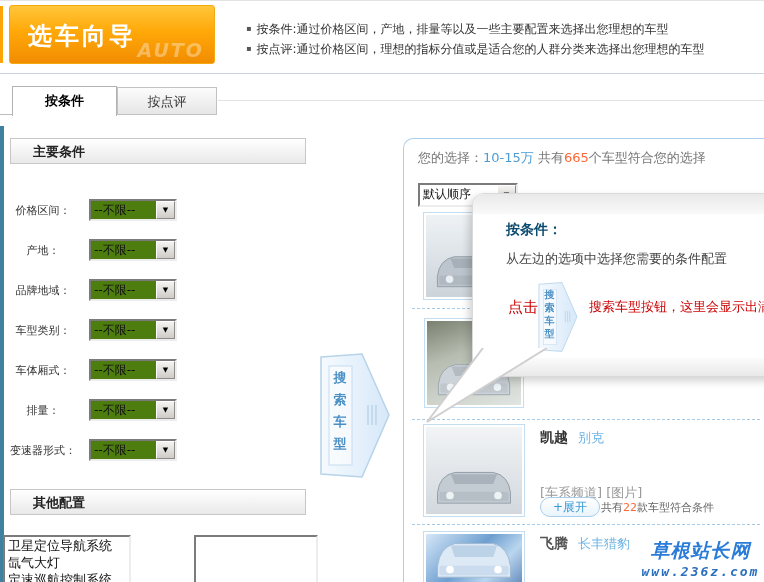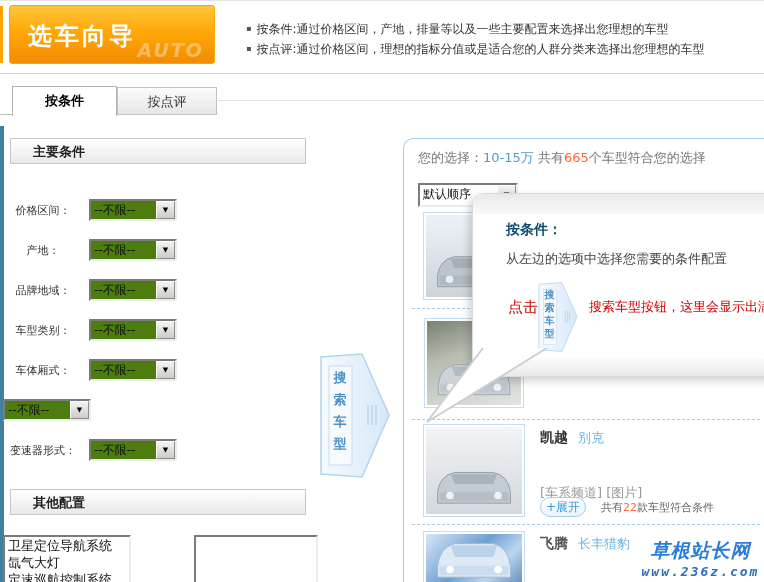--- a/index.html
+++ b/index.html
@@ -66,21 +66,21 @@
   .photo{width:100%;height:100%;display:flex;align-items:flex-end;justify-content:center;overflow:hidden;}
   .ph1{background:linear-gradient(180deg,#eef2f5,#ccd4da);}
   .ph2{background:linear-gradient(160deg,#79806f 0%,#b7bdb1 38%,#e2e6e3 100%);}
   .ph3{background:linear-gradient(180deg,#f2f4f6,#d2d8dd);}
   .ph4{background:linear-gradient(135deg,#d6e7f8 0%,#6e9fd0 45%,#bad6ef 70%,#5d86b8 100%);}
   .car-name{position:absolute;font-size:14px;font-weight:bold;color:#333;white-space:nowrap;}
   .car-brand{font-size:13px;font-weight:normal;color:#6db4e3;margin-left:10px;cursor:pointer;}
   .car-links{position:absolute;font-size:13px;color:#999;white-space:nowrap;cursor:pointer;margin-top:8px;}
   .expand-btn{position:absolute;left:540px;top:497px;border:1px solid #a6cdea;border-radius:10px;
               background:linear-gradient(#ffffff,#e9f4fc);color:#3a9ad5;font-size:12px;line-height:16px;
-              padding:1px 5px;cursor:pointer;}
+              padding:1px 12px;cursor:pointer;}
   .match-line{position:absolute;left:601px;top:500px;font-size:11px;color:#666;white-space:nowrap;}
 
   
   .popup{position:absolute;left:472px;top:193px;width:310px;height:182px;background:#fff;
          border:1px solid #d9d9d9;border-radius:12px;box-shadow:-3px 4px 9px rgba(0,0,0,0.18);z-index:20;}
   .popup-top{position:absolute;top:0;left:0;right:0;height:20px;border-radius:12px 12px 0 0;
              background:linear-gradient(#e9e9e9,#f9f9f9);}
   .popup-bottom{position:absolute;bottom:0;left:0;right:0;height:18px;border-radius:0 0 12px 12px;
                 background:linear-gradient(#fbfbfb,#e9e9e9);}
   .popup-title{position:absolute;left:33px;top:27px;font-size:14px;font-weight:bold;color:#0c4a6e;}
@@ -145,21 +145,21 @@
         <span class="combo-btn">▼</span>
       </span>
   </div>
   <div class="filter-row" style="top:359px">
     <span class="flabel">车体厢式：</span><span class="combo">
         <span class="combo-val">--不限--</span>
         <span class="combo-btn">▼</span>
       </span>
   </div>
   <div class="filter-row" style="top:399px">
-    <span class="combo">
+    <span class="flabel">排量：</span><span class="combo">
         <span class="combo-val">--不限--</span>
         <span class="combo-btn">▼</span>
       </span>
   </div>
   <div class="filter-row" style="top:439px">
     <span class="flabel">变速器形式：</span><span class="combo">
         <span class="combo-val">--不限--</span>
         <span class="combo-btn">▼</span>
       </span>
   </div>

